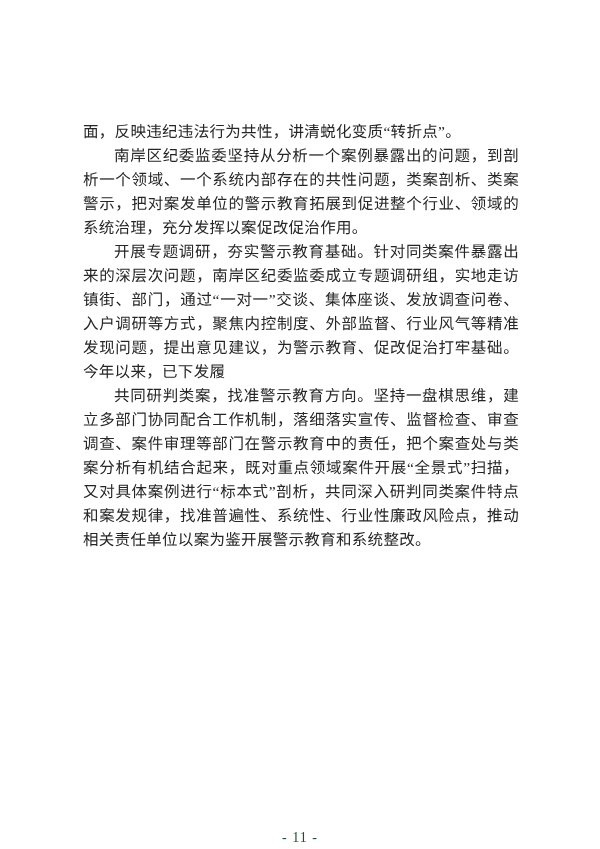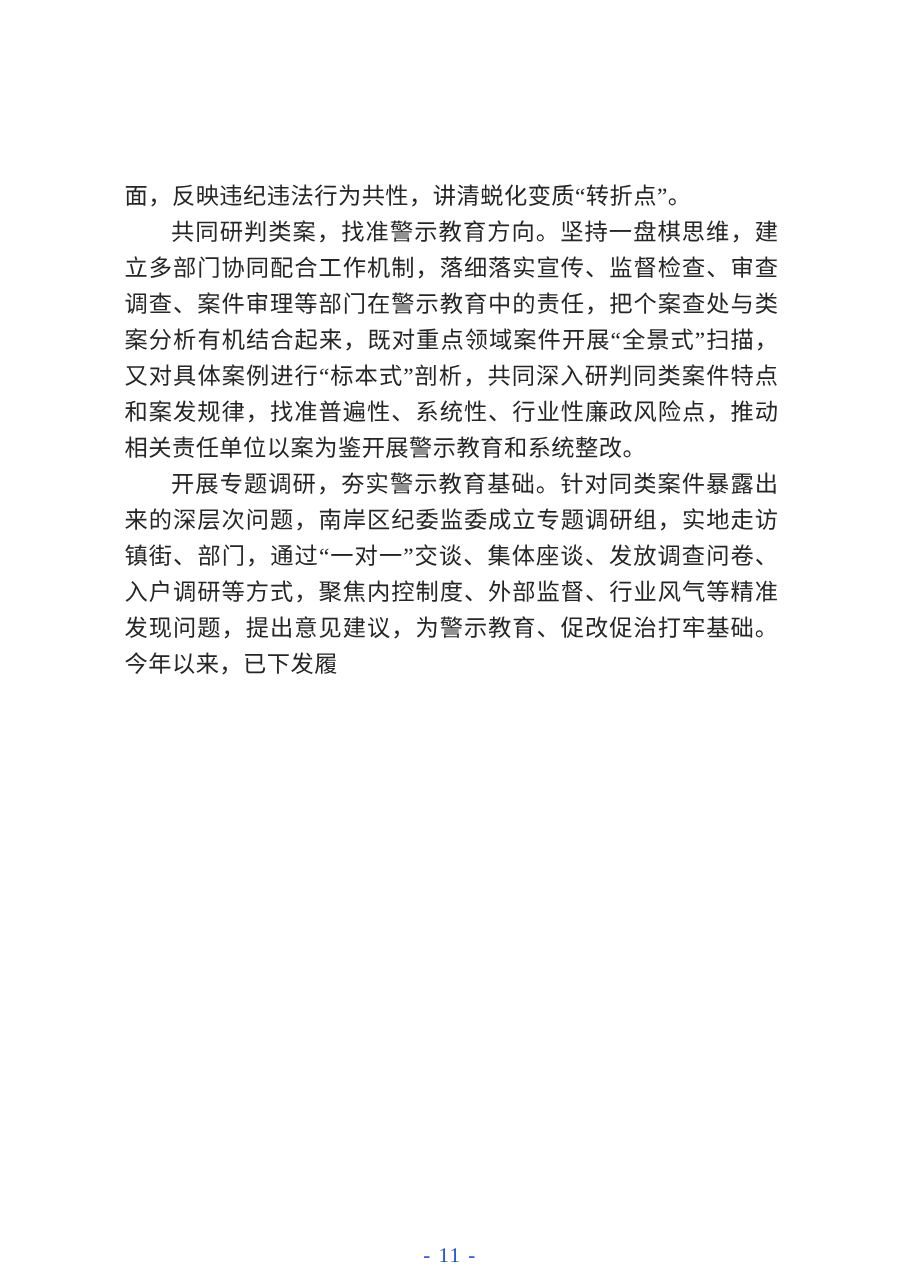--- a/index.html
+++ b/index.html
@@ -39,37 +39,38 @@
   .footer {
     position: absolute;
     left: 0;
     top: 782px;
     width: 100%;
     text-align: center;
   }
   .page-number {
     font-size: 14px;
     letter-spacing: 1px;
-    color: #1d4ed8;
+    color: #14532d;
   }
 </style>
 </head>
 <body>
 
 <div class="page">
 
   <div class="body-text">
     <p class="para no-indent">面，反映违纪违法行为共性，讲清蜕化变质“转折点”。</p>
 
 
 
 
+    <p class="para">南岸区纪委监委坚持从分析一个案例暴露出的问题，到剖析一个领域、一个系统内部存在的共性问题，类案剖析、类案警示，把对案发单位的警示教育拓展到促进整个行业、领域的系统治理，充分发挥以案促改促治作用。</p>
+
+    <p class="para">开展专题调研，夯实警示教育基础。针对同类案件暴露出来的深层次问题，南岸区纪委监委成立专题调研组，实地走访镇街、部门，通过“一对一”交谈、集体座谈、发放调查问卷、入户调研等方式，聚焦内控制度、外部监督、行业风气等精准发现问题，提出意见建议，为警示教育、促改促治打牢基础。今年以来，已下发履</p>
 
     <p class="para">共同研判类案，找准警示教育方向。坚持一盘棋思维，建立多部门协同配合工作机制，落细落实宣传、监督检查、审查调查、案件审理等部门在警示教育中的责任，把个案查处与类案分析有机结合起来，既对重点领域案件开展“全景式”扫描，又对具体案例进行“标本式”剖析，共同深入研判同类案件特点和案发规律，找准普遍性、系统性、行业性廉政风险点，推动相关责任单位以案为鉴开展警示教育和系统整改。</p>
-
-    <p class="para">开展专题调研，夯实警示教育基础。针对同类案件暴露出来的深层次问题，南岸区纪委监委成立专题调研组，实地走访镇街、部门，通过“一对一”交谈、集体座谈、发放调查问卷、入户调研等方式，聚焦内控制度、外部监督、行业风气等精准发现问题，提出意见建议，为警示教育、促改促治打牢基础。今年以来，已下发履</p>
   </div>
 
   <div class="footer">
     <span class="page-number">- 11 -</span>
   </div>
 
 </div>
 
 </body></html>

